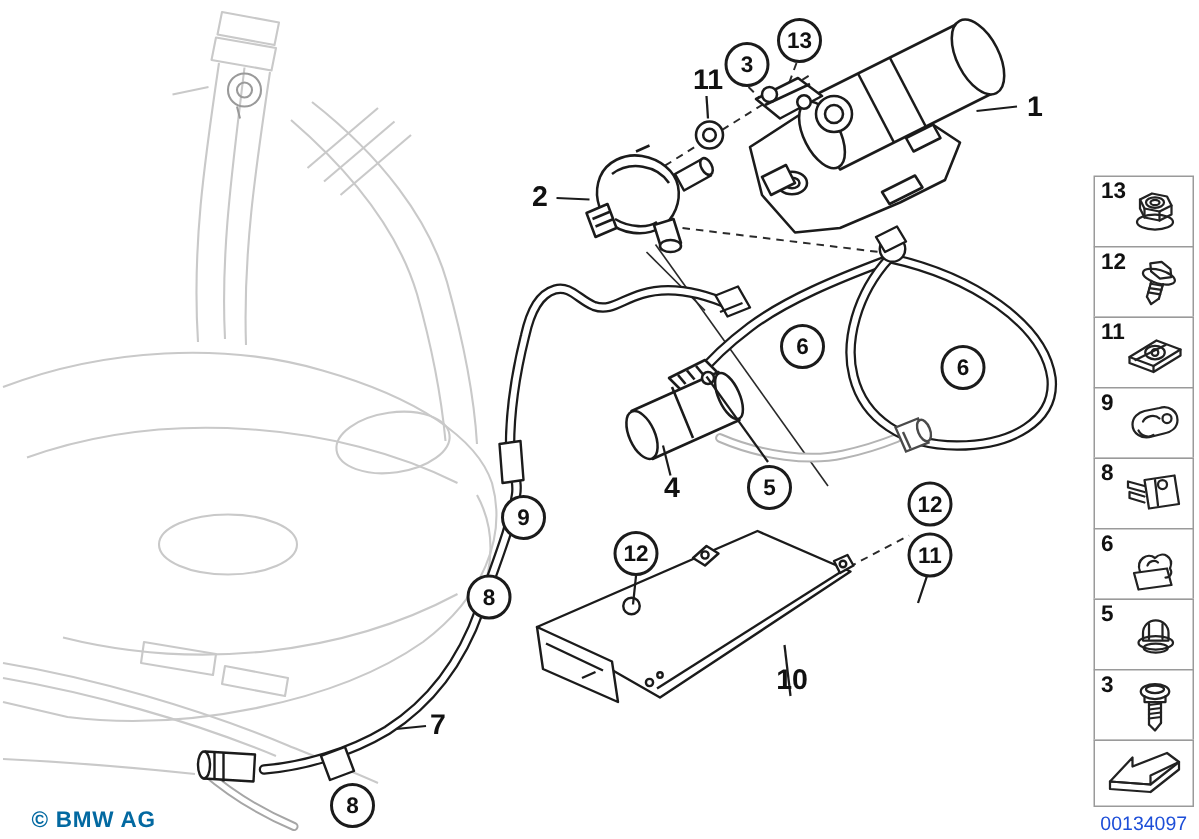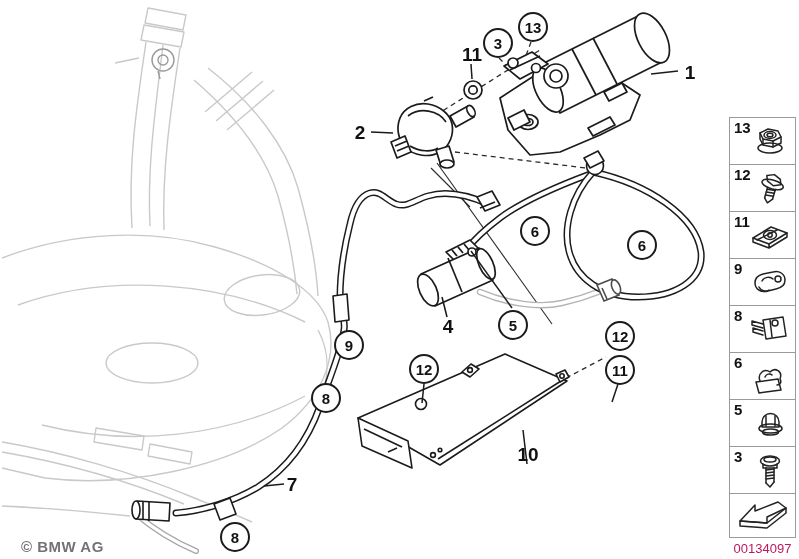--- a/index.html
+++ b/index.html
@@ -24,23 +24,23 @@
   .sidebar{position:absolute;left:729px;top:117px;width:67px;}
   .sbox{position:relative;height:48px;border:1px solid #9a9a9a;background:#fff;
         margin-top:-1px;box-sizing:border-box;cursor:pointer;}
   .sbox:first-child{margin-top:0;}
   .sbox.arrowbox{height:45px;}
   .snum{position:absolute;left:4px;top:1px;font-weight:bold;font-size:15px;color:#111;}
   .sicon{position:absolute;right:1px;bottom:2px;display:block;}
   .sicon path,.sicon ellipse,.sicon circle,.sicon polygon,.sicon line
        {fill:none;stroke:#222;stroke-width:1.5;stroke-linejoin:round;stroke-linecap:round;}
 
-  .copyright{position:absolute;left:21px;top:538px;font-size:15px;font-weight:bold;color:#737373;
+  .copyright{position:absolute;left:21px;top:538px;font-size:15px;font-weight:bold;color:#0369a1;
              letter-spacing:.5px;}
-  .imgnum{position:absolute;left:729px;top:541px;width:67px;text-align:center;font-size:13px;color:#be185d;}
+  .imgnum{position:absolute;left:729px;top:541px;width:67px;text-align:center;font-size:13px;color:#1d4ed8;}
 </style>
 </head>
 <body>
 
 <div class="stage">
 
   <svg class="diagram" width="799" height="559" viewBox="0 0 799 559">
 
     <g fill="none" stroke="#c9c9c9" stroke-width="1.4" stroke-linejoin="round">
       <path d="M148,8 L186,15 L183,30 L145,23 Z"></path>

